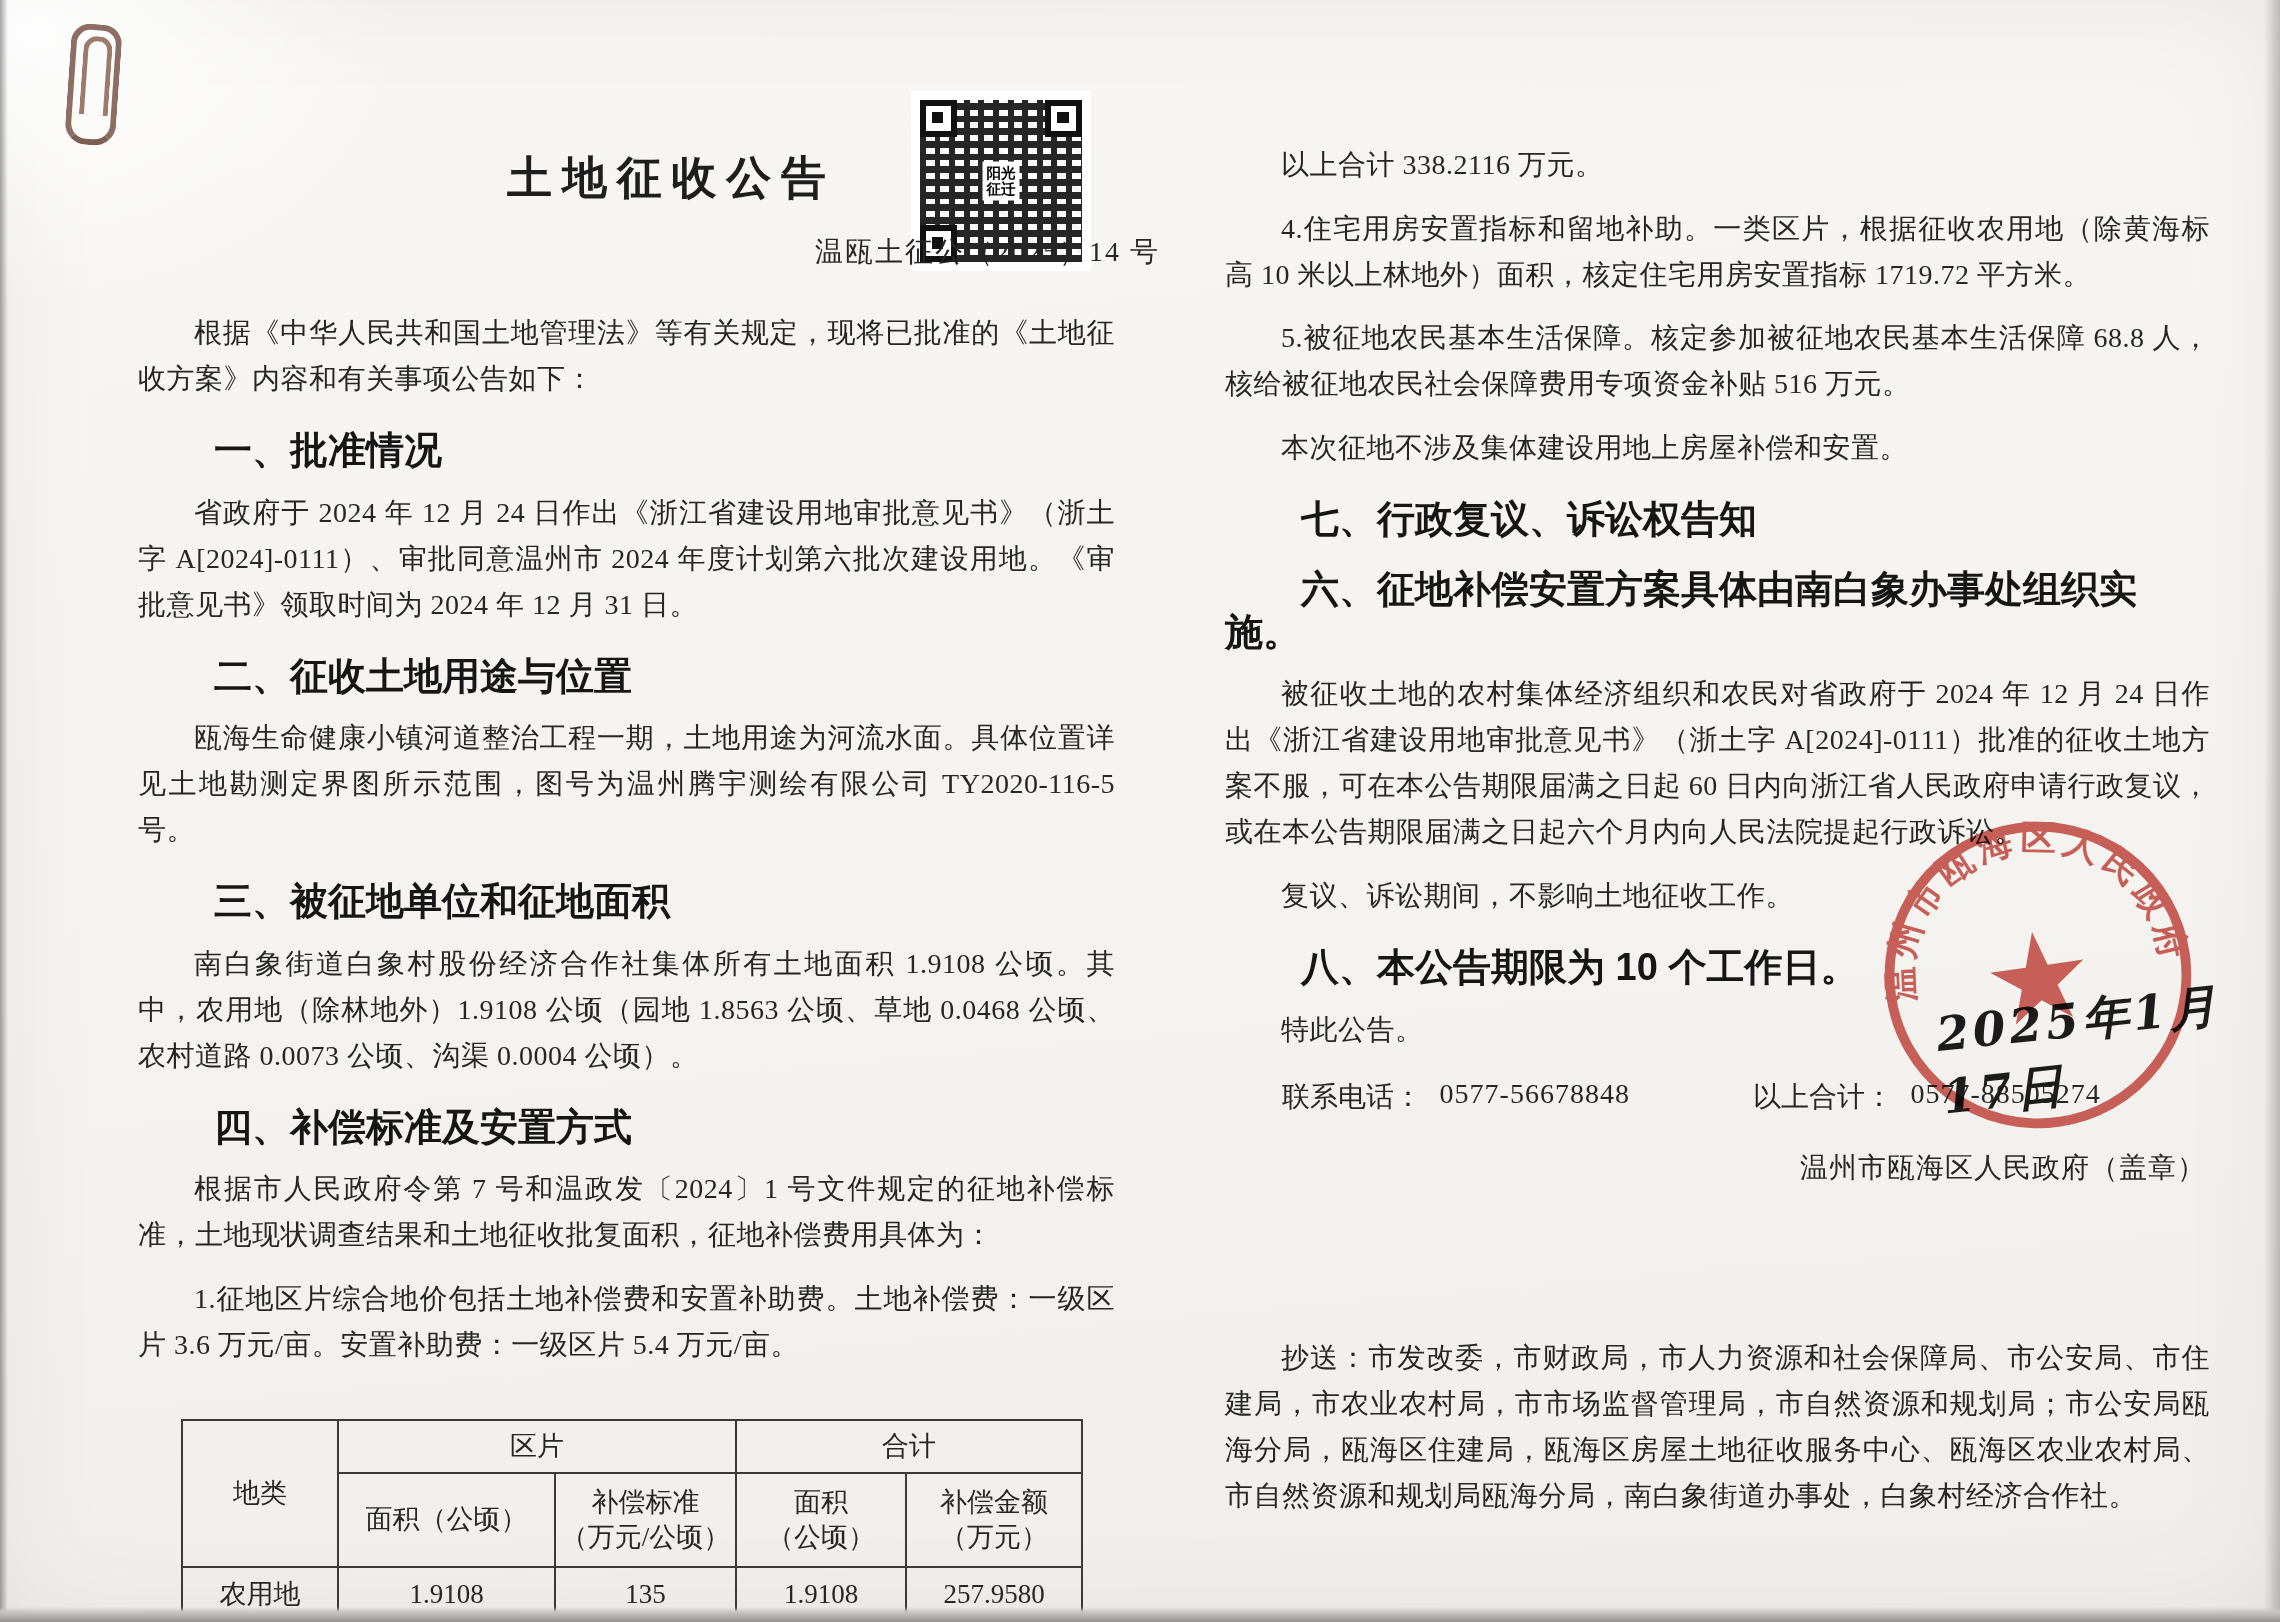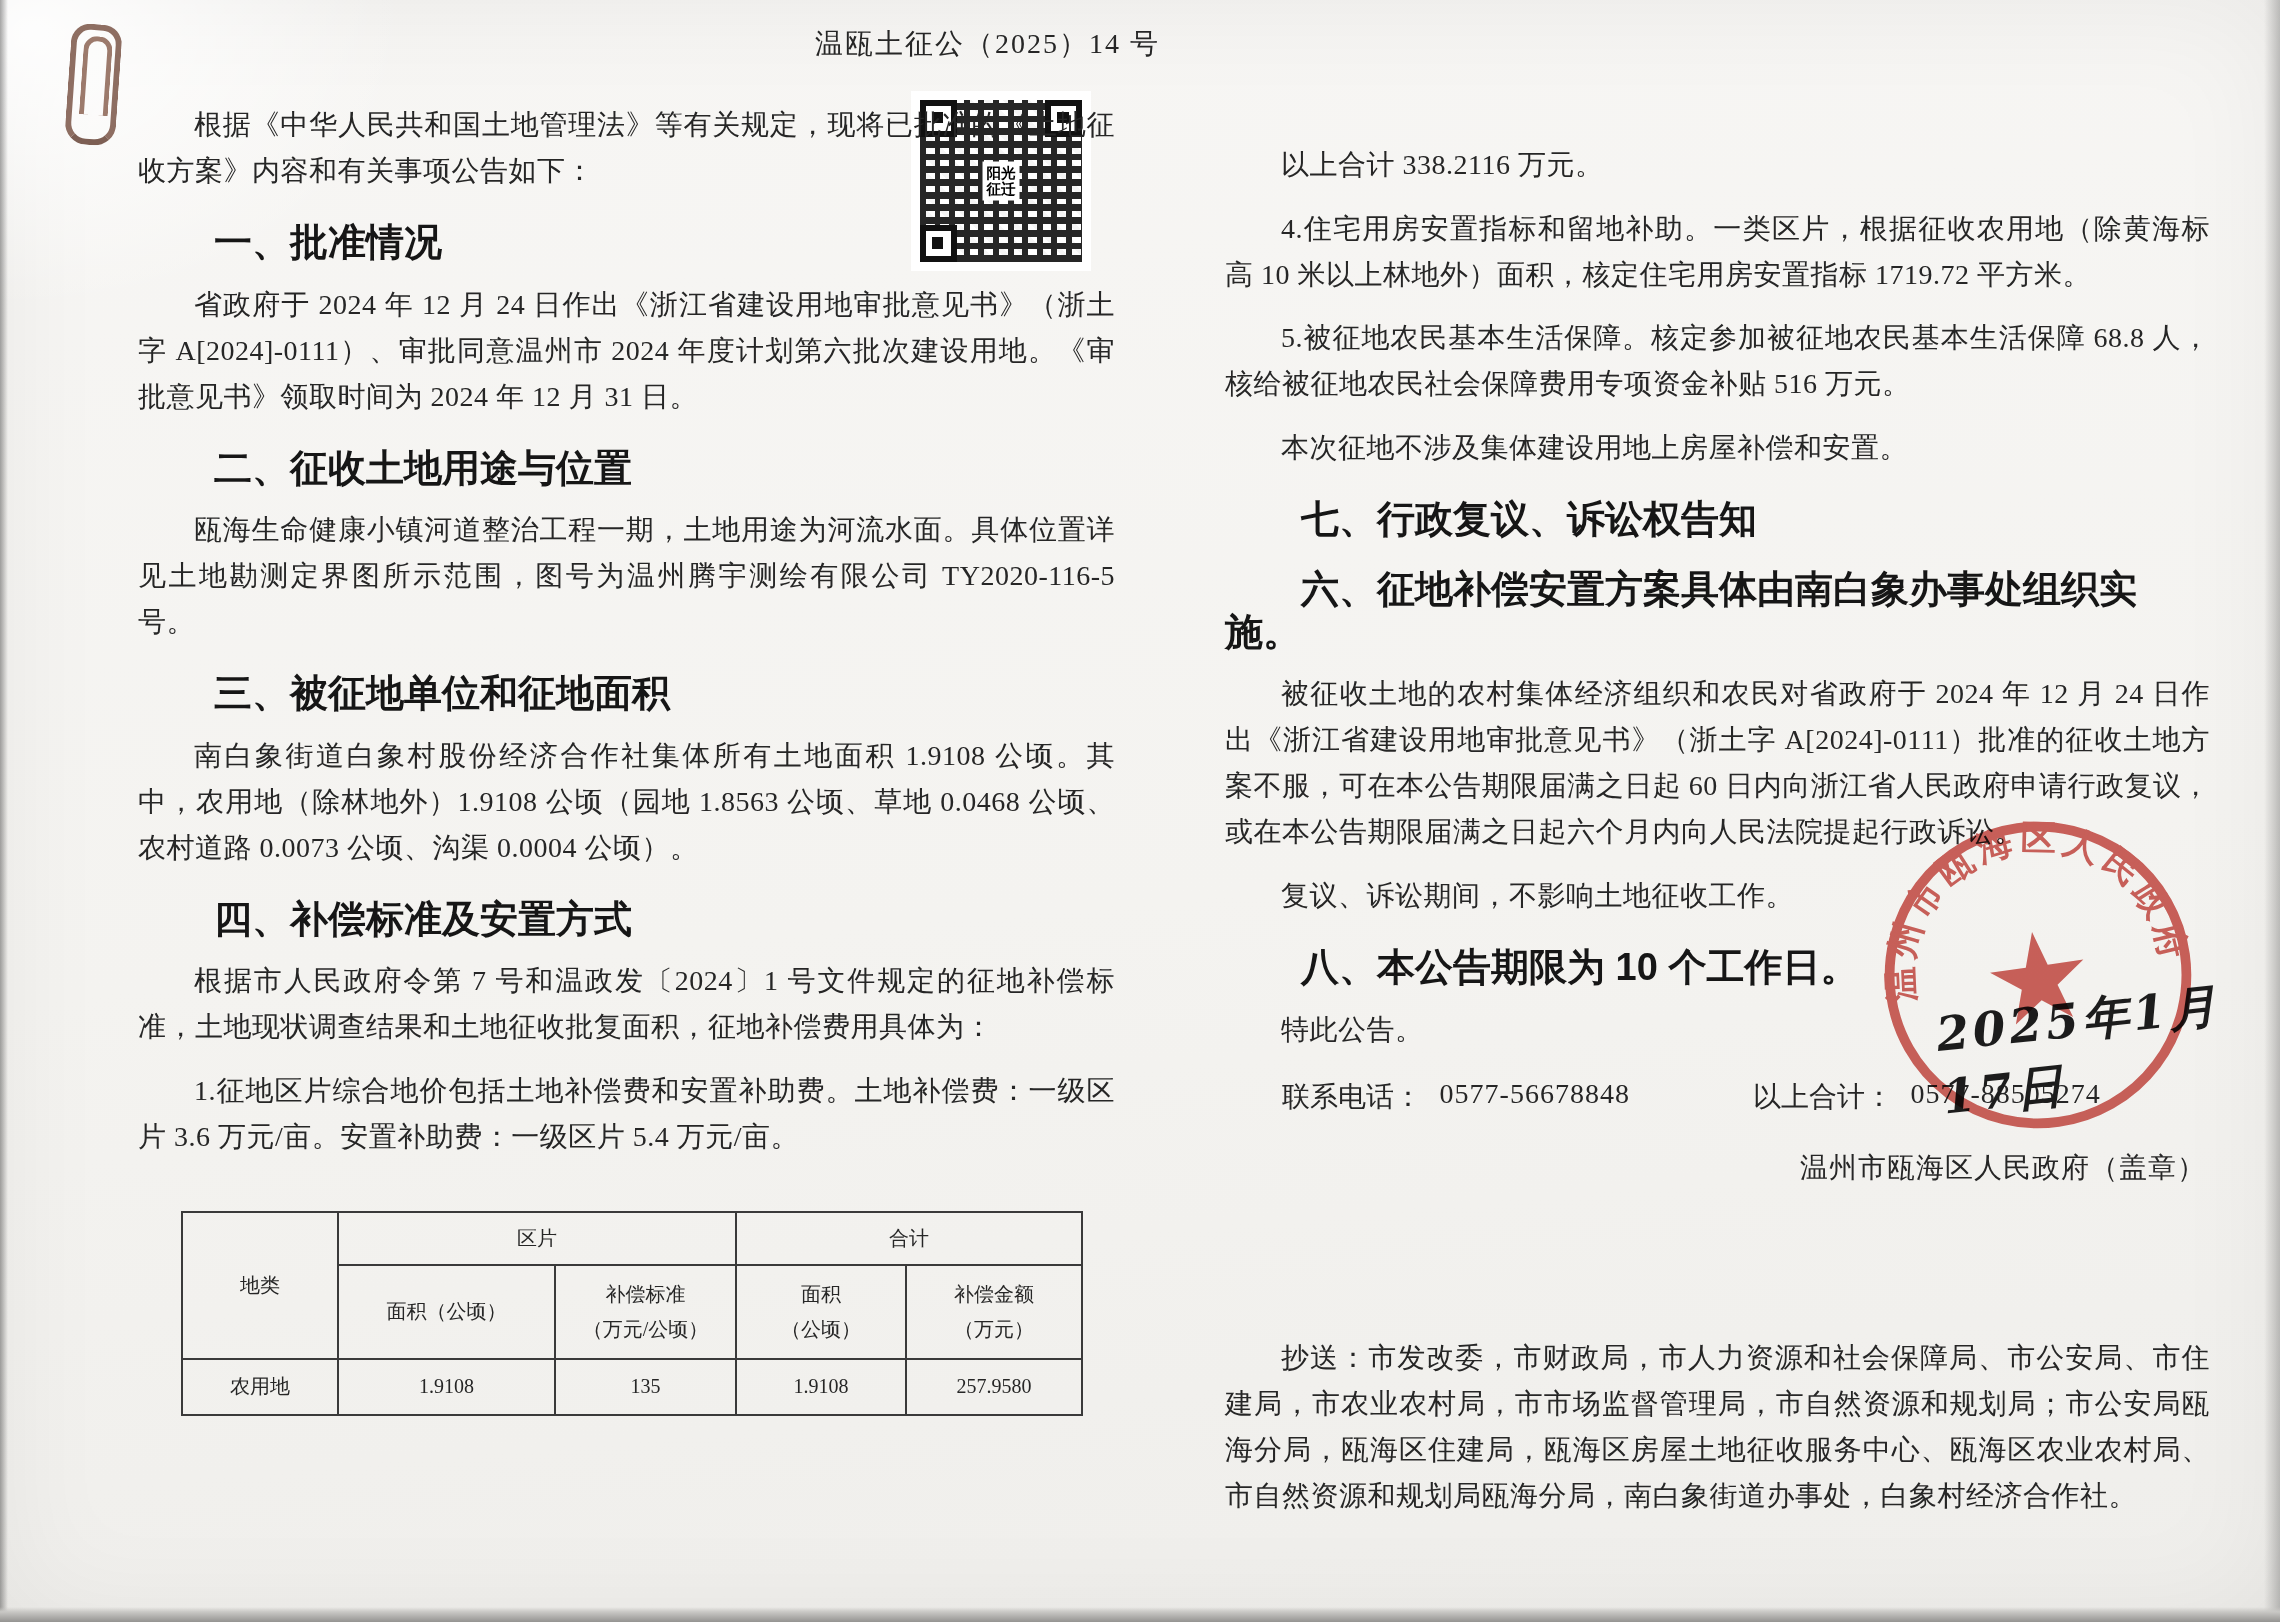--- a/index.html
+++ b/index.html
@@ -60,21 +60,21 @@
   .finder::after{content:"";position:absolute;left:5.9px;top:5.9px;width:11.7px;height:11.7px;background:#111;}
   .f1{left:5.9px;top:5.9px;} .f2{right:5.9px;top:5.9px;} .f3{left:5.9px;bottom:5.9px;}
   .qr-center{position:absolute;left:50%;top:50%;transform:translate(-50%,-50%);
     background:#fff;padding:2.9px 3.9px;font-family:"Liberation Sans",sans-serif;
     font-size:14.6px;line-height:16.6px;color:#000000;white-space:pre-line;text-align:center;font-weight:bold;}
 
   
   table.comp{border-collapse:collapse;table-layout:fixed;margin:51px 0 57px 43px;
     width:899px;}
   table.comp th,table.comp td{border:2px solid #3a3a3a;font-weight:normal;
-    font-size:20px;text-align:center;vertical-align:middle;white-space:pre-line;
+    font-size:27px;text-align:center;vertical-align:middle;white-space:pre-line;
     padding:3.9px 2px;line-height:35px;margin-left:36px;}
   tr.r1 th{height:43px;}
   tr.r2 th{height:84px;}
   tr.r3 td{height:47px;}
 
   
   .phones{margin:25px 0 0 57px;font-size:28px;display:flex;}
   .phones .gap{width:123px;}
   .phones .val{margin-left:17.6px;letter-spacing:1px;}
   .issuer{margin-top:33px;text-align:right;font-size:28px;padding-right:3.9px;letter-spacing:1px;}
@@ -104,20 +104,21 @@
   <div class="qr">
     <div class="qr-noise"></div>
     <div class="finder f1"></div>
     <div class="finder f2"></div>
     <div class="finder f3"></div>
     <div class="qr-center">阳光
 征迁</div>
   </div>
 
   <div class="col col-left">
+    <div class="title">土地征收公告</div>
     <div class="docnum">温瓯土征公（2025）14 号</div>
 
     <p class="p indent" style="margin-top:39px">根据《中华人民共和国土地管理法》等有关规定，现将已批准的《土地征收方案》内容和有关事项公告如下：</p>
 
     <div class="h">一、批准情况</div>
     <p class="p indent">省政府于 2024 年 12 月 24 日作出《浙江省建设用地审批意见书》（浙土字 A[2024]-0111）、审批同意温州市 2024 年度计划第六批次建设用地。《审批意见书》领取时间为 2024 年 12 月 31 日。</p>
 
     <div class="h">二、征收土地用途与位置</div>
     <p class="p indent">瓯海生命健康小镇河道整治工程一期，土地用途为河流水面。具体位置详见土地勘测定界图所示范围，图号为温州腾宇测绘有限公司 TY2020-116-5 号。</p>
 

